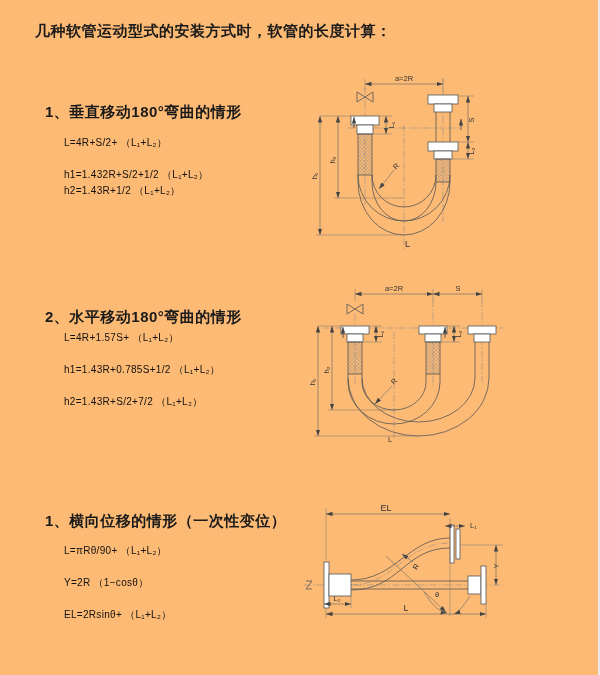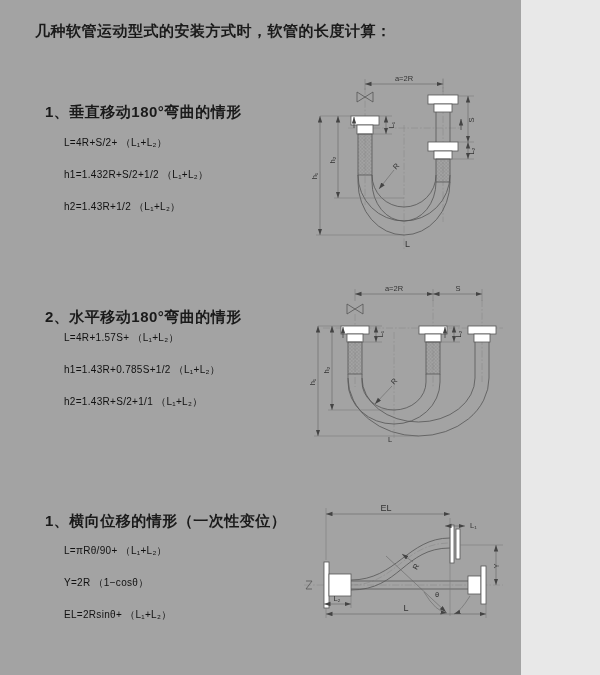--- a/index.html
+++ b/index.html
@@ -1,16 +1,16 @@
 <!DOCTYPE html>
 <html><head>
 <meta charset="utf-8">
 <style>
   html,body{margin:0;padding:0;background:#e8e8e8;}
-  .page{position:relative;width:521px;height:675px;background:#a3a3a3;overflow:hidden;
+  .page{position:relative;width:598px;height:675px;background:#fdba74;overflow:hidden;
         font-family:"Liberation Sans","DejaVu Sans",sans-serif;color:#1a1a1a;}
   .doc-title{position:absolute;font-size:15px;font-weight:bold;letter-spacing:.5px;white-space:nowrap;}
   .sec-head{position:absolute;font-size:15px;font-weight:bold;letter-spacing:.5px;white-space:nowrap;text-align:center;}
   .formula{position:absolute;font-size:10px;letter-spacing:.3px;white-space:nowrap;color:#111;}
   .dia{position:absolute;}
   
   .ln{stroke:#555;fill:none;stroke-width:.8;}
   .fit{fill:#fff;stroke:#555;stroke-width:.8;}
   .hz{fill:url(#hatch);stroke:#555;stroke-width:.8;}
   .dm{stroke:#666;fill:none;stroke-width:.6;}
@@ -34,26 +34,26 @@
         <path d="M0,0 L3.5,3.5 M3.5,0 L0,3.5" stroke="#888" stroke-width="0.4"></path>
       </pattern>
     </defs>
   </svg>
 
   <div class="doc-title" style="left:35px;top:22px">几种软管运动型式的安装方式时，软管的长度计算：</div>
 
   <div class="sec-head" style="left:45px;top:103px">1、垂直移动180°弯曲的情形</div>
   <div class="formula" style="left:64px;top:136px">L=4R+S/2+ （L₁+L₂）</div>
   <div class="formula" style="left:64px;top:168px">h1=1.432R+S/2+1/2 （L₁+L₂）</div>
-  <div class="formula" style="left:64px;top:200px">h2=1.43R+1/2 （L₁+L₂）</div>
+  <div class="formula" style="left:64px;top:184px">h2=1.43R+1/2 （L₁+L₂）</div>
 
   <div class="sec-head" style="left:45px;top:308px">2、水平移动180°弯曲的情形</div>
   <div class="formula" style="left:64px;top:331px">L=4R+1.57S+ （L₁+L₂）</div>
   <div class="formula" style="left:64px;top:363px">h1=1.43R+0.785S+1/2 （L₁+L₂）</div>
-  <div class="formula" style="left:64px;top:395px">h2=1.43R+S/2+1/1 （L₁+L₂）</div>
+  <div class="formula" style="left:64px;top:395px">h2=1.43R+S/2+7/2 （L₁+L₂）</div>
 
   <div class="sec-head" style="left:45px;top:512px">1、横向位移的情形（一次性变位）</div>
   <div class="formula" style="left:64px;top:544px">L=πRθ/90+ （L₁+L₂）</div>
   <div class="formula" style="left:64px;top:576px">Y=2R （1−cosθ）</div>
   <div class="formula" style="left:64px;top:608px">EL=2Rsinθ+ （L₁+L₂）</div>
 
   <svg class="dia" style="left:308px;top:70px" width="235" height="190" viewBox="0 0 235 190">
 
     <g>
       <path class="cl" d="M57,18 V135"></path>

